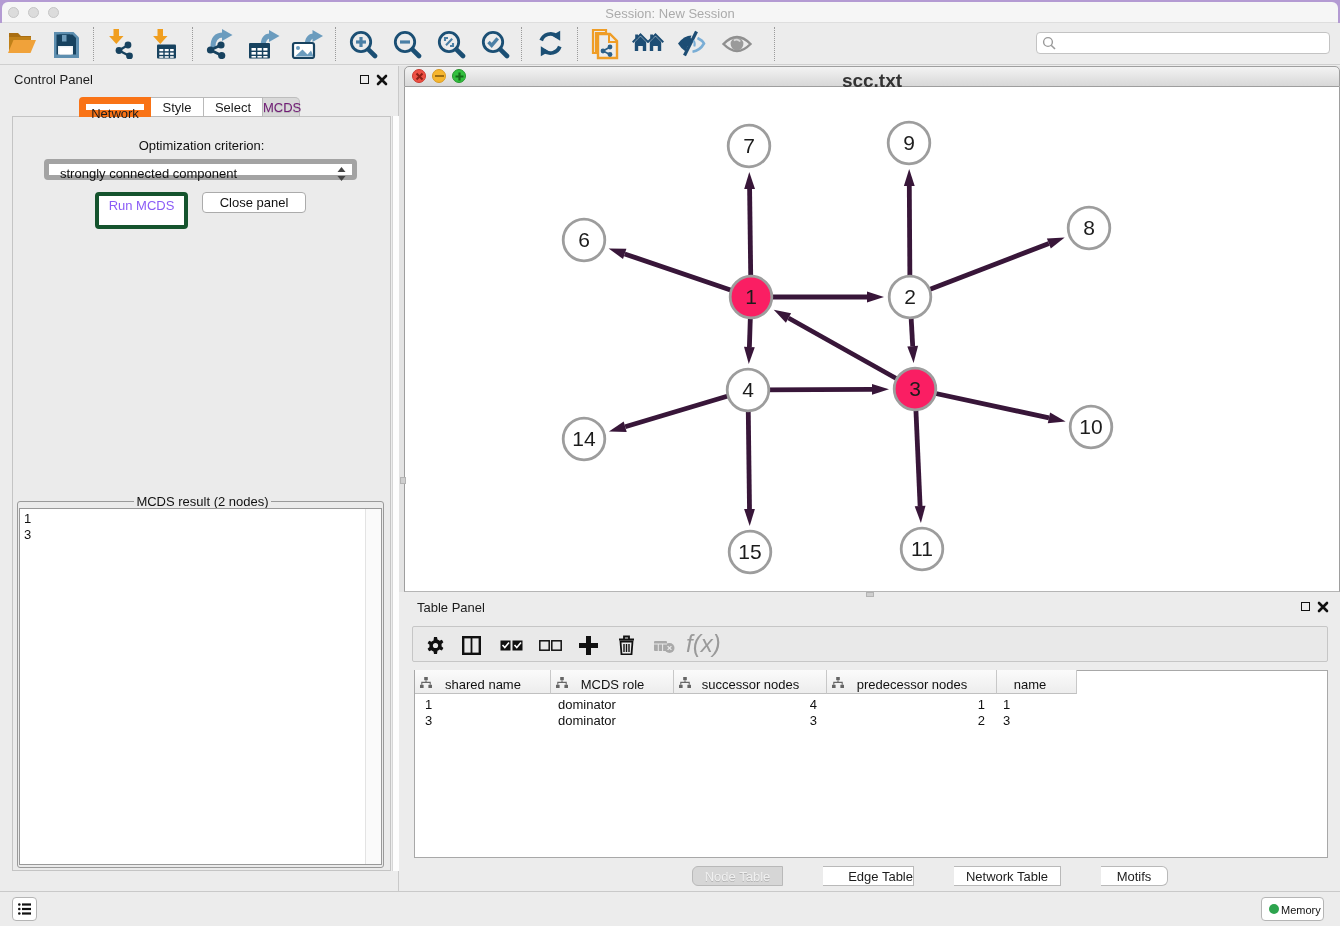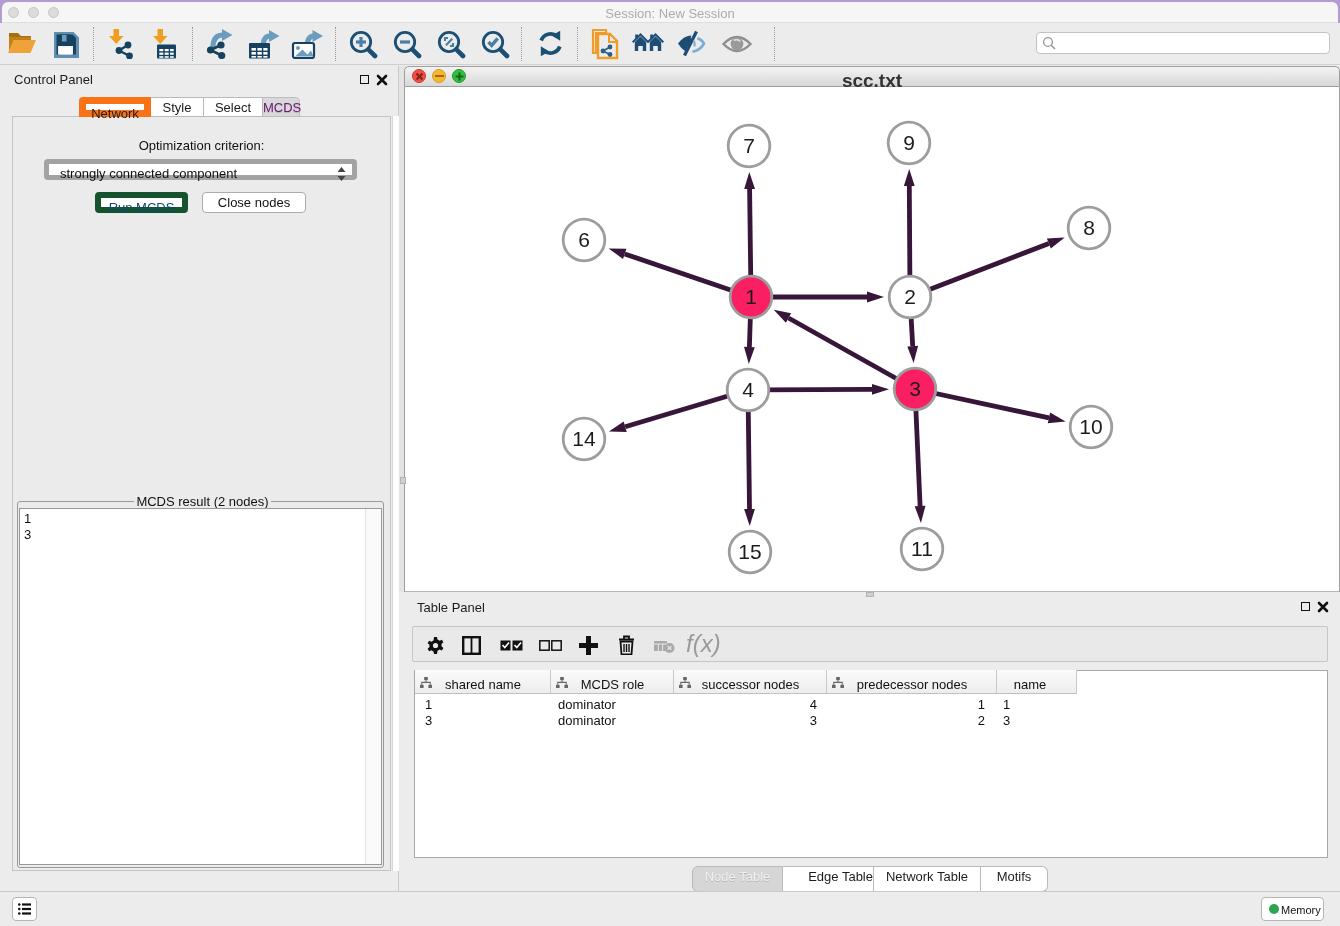--- a/index.html
+++ b/index.html
@@ -185,22 +185,22 @@
 <div style="width:53px;background:#fff;border:1px solid #b9b9b9;border-left:none;text-align:center;line-height:19px;color:#1c1c1c;">Style</div>
 <div style="width:59px;background:#fff;border:1px solid #b9b9b9;border-left:none;text-align:center;line-height:19px;color:#1c1c1c;">Select</div>
 <div style="width:37px;background:#d9d9d9;border:1px solid #bdbdbd;border-left:none;border-radius:0 5px 0 0;text-align:center;line-height:19px;color:#701a75;text-shadow:0 1px 0 #bbb;">MCDS</div>
 </div>
 <div class="abs" style="left:13px;top:138px;width:377px;text-align:center;font-size:13px;color:#111;">Optimization criterion:</div>
 <div class="abs" style="left:44px;top:159px;width:313px;height:21px;background:#fff;border:5px solid #a3a3a3;border-radius:4px;font-size:13px;color:#111;line-height:19px;padding-left:11px;">strongly connected component
 <svg class="abs" style="right:6px;top:3px" width="9" height="14" viewBox="0 0 9 14">
       <path d="M4.5 0 L8.5 5 H0.5 z" fill="#444"></path>
       <path d="M4.5 14 L8.5 9 H0.5 z" fill="#444"></path>
     </svg></div>
-<div class="abs" style="left:95px;top:192px;width:93px;height:21px;background:#fff;border:6px solid #14532d;border-radius:4px;font-size:13px;color:#0c4a6e;text-align:center;line-height:19px;">Run MCDS</div>
-<div class="abs" style="left:202px;top:192px;width:104px;height:21px;background:#fff;border:1px solid #ababab;border-radius:4px;font-size:13px;color:#111;text-align:center;line-height:19px;">Close nodes</div>
+<div class="abs" style="left:95px;top:192px;width:93px;height:37px;background:#fff;border:4px solid #14532d;border-radius:4px;font-size:13px;color:#8b5cf6;text-align:center;line-height:19px;">Run MCDS</div>
+<div class="abs" style="left:202px;top:192px;width:104px;height:21px;background:#fff;border:1px solid #ababab;border-radius:4px;font-size:13px;color:#111;text-align:center;line-height:19px;">Close panel</div>
 
 <fieldset class="abs" style="left:17px;top:494px;width:367px;height:374px;border:1px solid #9a9a9a;border-radius:3px;">
 <legend style="font-size:13px;color:#111;margin-left:2px;padding:0 2px;text-align:center;">MCDS result (2 nodes)</legend>
 </fieldset>
 <div class="abs" style="left:19px;top:508px;width:363px;height:357px;background:#fff;border:1px solid #999;font-size:13px;color:#111;line-height:16px;padding:2px 0 0 4px;">1<br>3</div>
 <div class="abs" style="left:365px;top:509px;width:16px;height:355px;background:#fafafa;border-left:1px solid #e3e3e3;"></div>
 
 <div class="abs" style="left:399px;top:66px;width:941px;height:526px;background:#e4e4e4;"></div>
 <div class="abs" style="left:404px;top:66px;width:936px;height:21px;background:linear-gradient(#f3f3f3,#d8d8d8);border:1px solid #9e9e9e;border-radius:5px 5px 0 0;"></div>
 <div class="abs" style="left:412px;top:69px;width:14px;height:14px;border-radius:50%;background:#ee5044;border:1px solid #ca3a30;"></div>
@@ -364,21 +364,21 @@
 <div class="abs" style="left:425px;top:698px;font-size:13px;line-height:13px;color:#111;">1</div>
 <div class="abs" style="left:558px;top:698px;font-size:13px;line-height:13px;color:#111;">dominator</div>
 <div class="abs" style="left:700px;top:698px;width:117px;text-align:right;font-size:13px;line-height:13px;color:#111;">4</div>
 <div class="abs" style="left:868px;top:698px;width:117px;text-align:right;font-size:13px;line-height:13px;color:#111;">1</div>
 <div class="abs" style="left:1003px;top:698px;font-size:13px;line-height:13px;color:#111;">1</div>
 <div class="abs" style="left:425px;top:714px;font-size:13px;line-height:13px;color:#111;">3</div>
 <div class="abs" style="left:558px;top:714px;font-size:13px;line-height:13px;color:#111;">dominator</div>
 <div class="abs" style="left:700px;top:714px;width:117px;text-align:right;font-size:13px;line-height:13px;color:#111;">3</div>
 <div class="abs" style="left:868px;top:714px;width:117px;text-align:right;font-size:13px;line-height:13px;color:#111;">2</div>
 <div class="abs" style="left:1003px;top:714px;font-size:13px;line-height:13px;color:#111;">3</div>
-<div class="abs" style="left:692px;top:866px;height:26px;display:flex;font-size:13px;">
+<div class="abs" style="left:692px;top:866px;height:20px;display:flex;font-size:13px;gap:40px;">
 <div style="width:91px;background:#d6d6d6;border:1px solid #b9b9b9;border-radius:6px 0 0 6px;text-align:center;line-height:19px;color:#f0f0f0;text-shadow:0 1px 0 #b5b5b5;">Node Table</div>
 <div style="width:91px;background:#fff;border:1px solid #b9b9b9;border-left:none;text-align:right;line-height:19px;color:#1c1c1c;">Edge Table</div>
 <div style="width:107px;background:#fff;border:1px solid #b9b9b9;border-left:none;text-align:center;line-height:19px;color:#1c1c1c;">Network Table</div>
 <div style="width:67px;background:#fff;border:1px solid #b9b9b9;border-left:none;border-radius:0 6px 6px 0;text-align:center;line-height:19px;color:#1c1c1c;">Motifs</div>
 </div>
 
 <div class="abs" style="left:0;top:891px;width:1340px;height:35px;background:#ececec;border-top:1px solid #c9c9c9;"></div>
 <div class="abs" style="left:12px;top:897px;width:25px;height:24px;background:#fff;border:1px solid #b5b5b5;border-radius:4px;"></div>
 <svg class="abs" style="left:18px;top:903px" width="13" height="12" viewBox="0 0 13 12">
     <g fill="#111">

